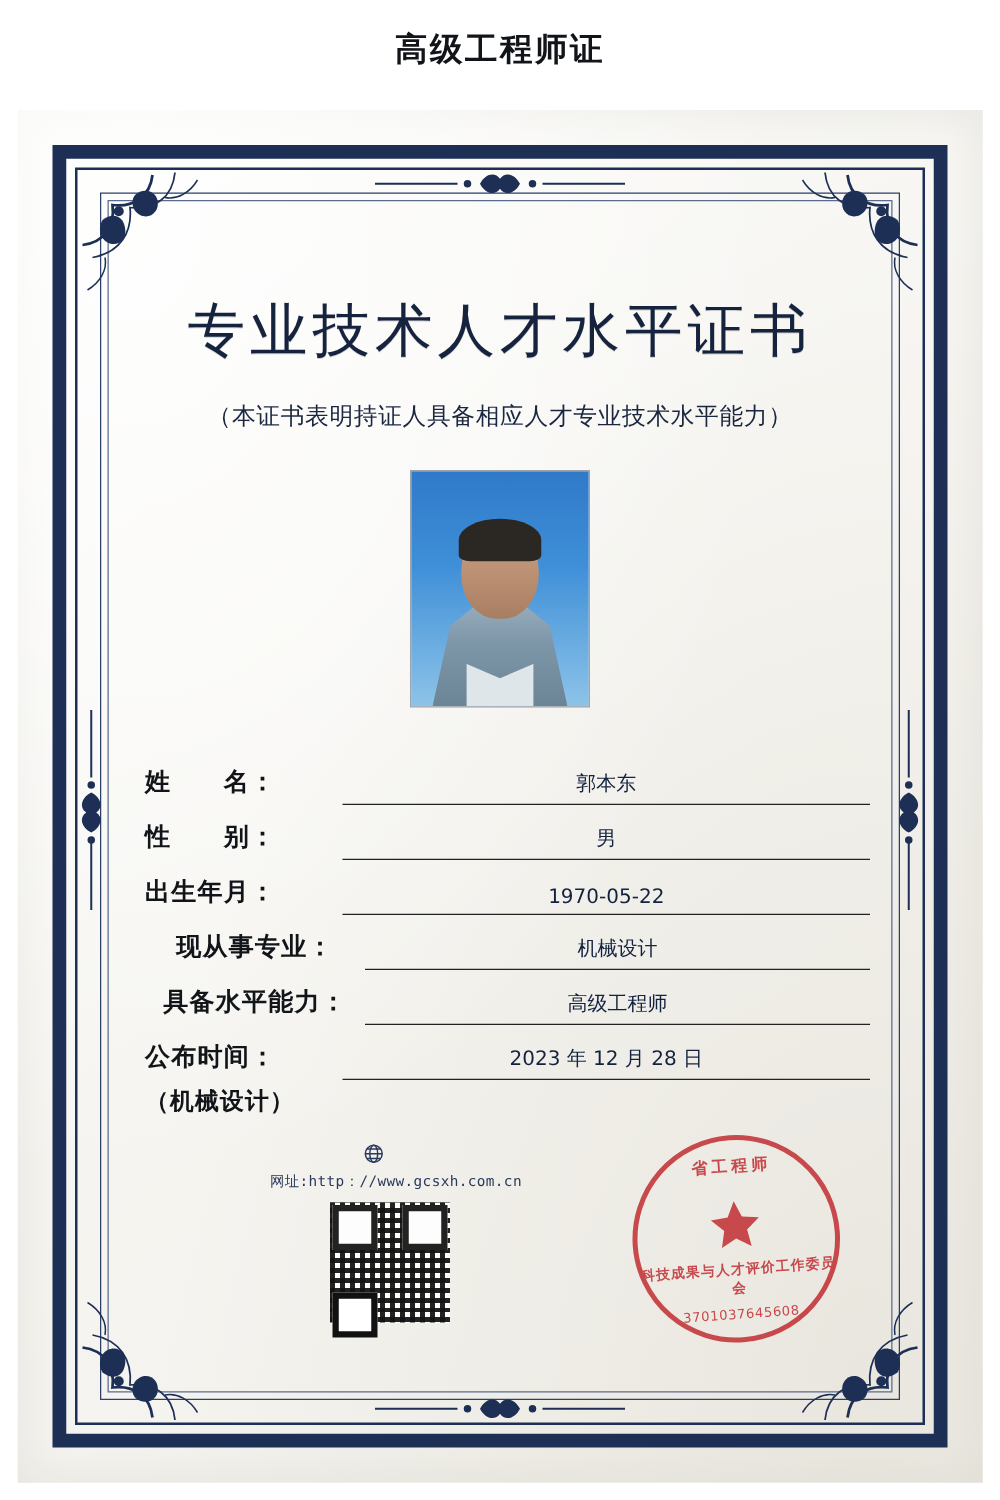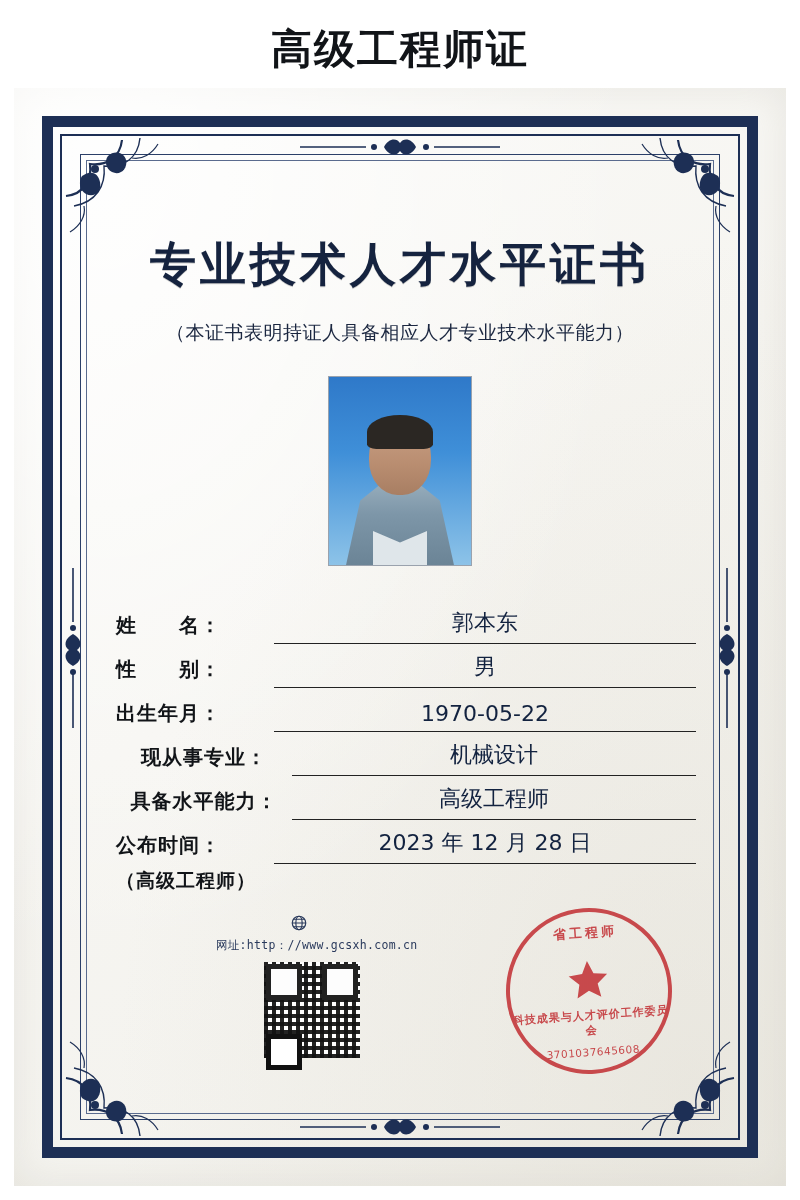--- a/index.html
+++ b/index.html
@@ -17,21 +17,21 @@
 
   
   .page-title {
     position: absolute;
     top: 22px;
     left: 0;
     width: 800px;
     text-align: center;
     font-family: "DejaVu Sans", sans-serif;
     font-weight: bold;
-    font-size: 41px;
+    font-size: 26px;
     letter-spacing: 2px;
     color: #111418;
   }
 
   
   .certificate {
     position: absolute;
     left: 14px;
     top: 88px;
     width: 772px;
@@ -113,21 +113,21 @@
     left: 80px;
     top: 84px;
     right: 80px;
     bottom: 84px;
   }
 
   .cert-title {
     margin-top: 62px;
     text-align: center;
     font-family: "DejaVu Serif", serif;
-    font-weight: bold;
+    font-weight: normal;
     font-size: 46px;
     letter-spacing: 4px;
     color: #15233f;
     text-shadow: 0 1px 0 rgba(0,0,0,0.18);
   }
   .cert-subtitle {
     margin-top: 24px;
     text-align: center;
     font-family: "DejaVu Sans", sans-serif;
     font-size: 19px;
@@ -202,21 +202,21 @@
     letter-spacing: 1px;
     white-space: nowrap;
     padding-bottom: 5px;
   }
   .field-label.wide { width: 176px; flex-basis: 176px; text-align: center; }
   .field-value {
     flex: 1 1 auto;
     border-bottom: 1.5px solid #222;
     text-align: center;
     font-family: "DejaVu Sans", sans-serif;
-    font-size: 22px;
+    font-size: 16px;
     color: #12223f;
     padding-bottom: 5px;
   }
   .sub-note {
     font-family: "DejaVu Sans", sans-serif;
     font-size: 19px;
     font-weight: bold;
     color: #111418;
     margin-top: 4px;
     letter-spacing: 1px;
@@ -436,21 +436,21 @@
         <div class="field-label wide">具备水平能力：</div>
         <div class="field-value">高级工程师</div>
       </div>
 
 
       <div class="field-row">
         <div class="field-label">公布时间：</div>
         <div class="field-value">2023 年 12 月 28 日</div>
       </div>
 
-      <div class="sub-note">（高级工程师）</div>
+      <div class="sub-note">（机械设计）</div>
     </div>
 
     <div class="footer">
 
       <span class="globe-icon">
         <svg viewBox="0 0 24 24" fill="none" stroke="currentColor" stroke-width="1.6">
           <circle cx="12" cy="12" r="9"></circle>
           <ellipse cx="12" cy="12" rx="4.2" ry="9"></ellipse>
           <path d="M3 12h18M4.6 7h14.8M4.6 17h14.8"></path>
         </svg>

